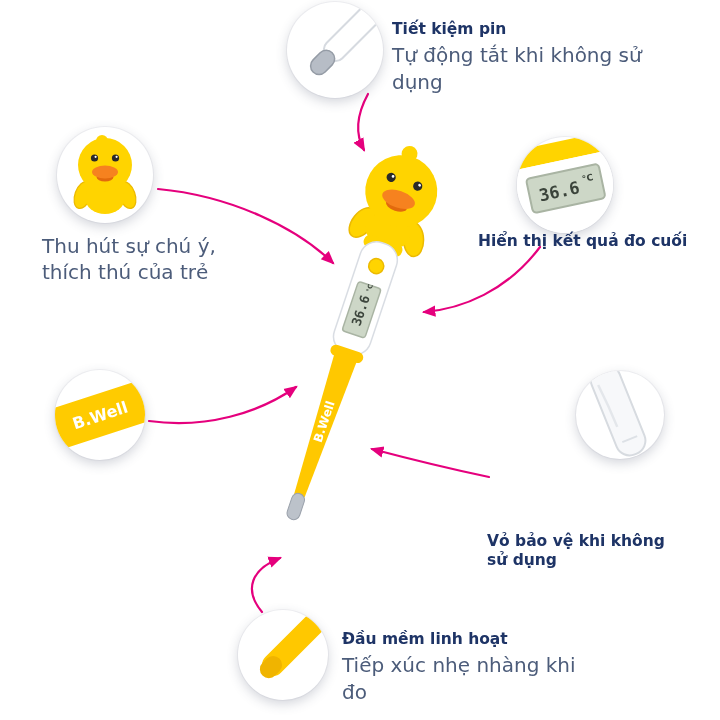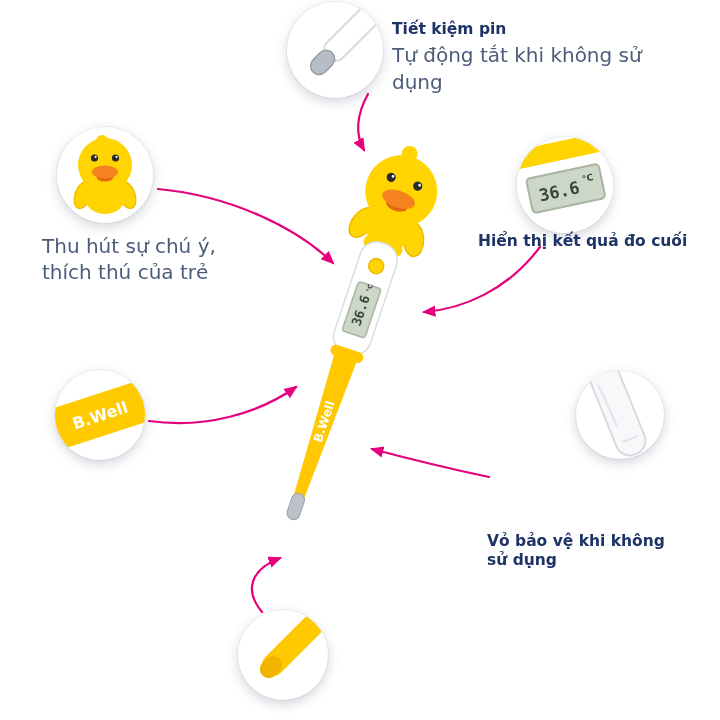--- a/index.html
+++ b/index.html
@@ -139,14 +139,18 @@
 
   <div class="label" style="left:478px;top:232px;width:220px;">
     <div class="t">Hiển thị kết quả đo cuối</div>
   </div>
 
 
   <div class="label" style="left:487px;top:492px;width:180px;margin-top:40px;">
     <div class="t">Vỏ bảo vệ khi không sử dụng</div>
   </div>
 
+  <div class="label" style="left:342px;top:630px;width:260px;">
+    <div class="t">Đầu mềm linh hoạt</div>
+    <div class="d">Tiếp xúc nhẹ nhàng khi đo</div>
+  </div>
 
 </div>
 
 </body></html>

